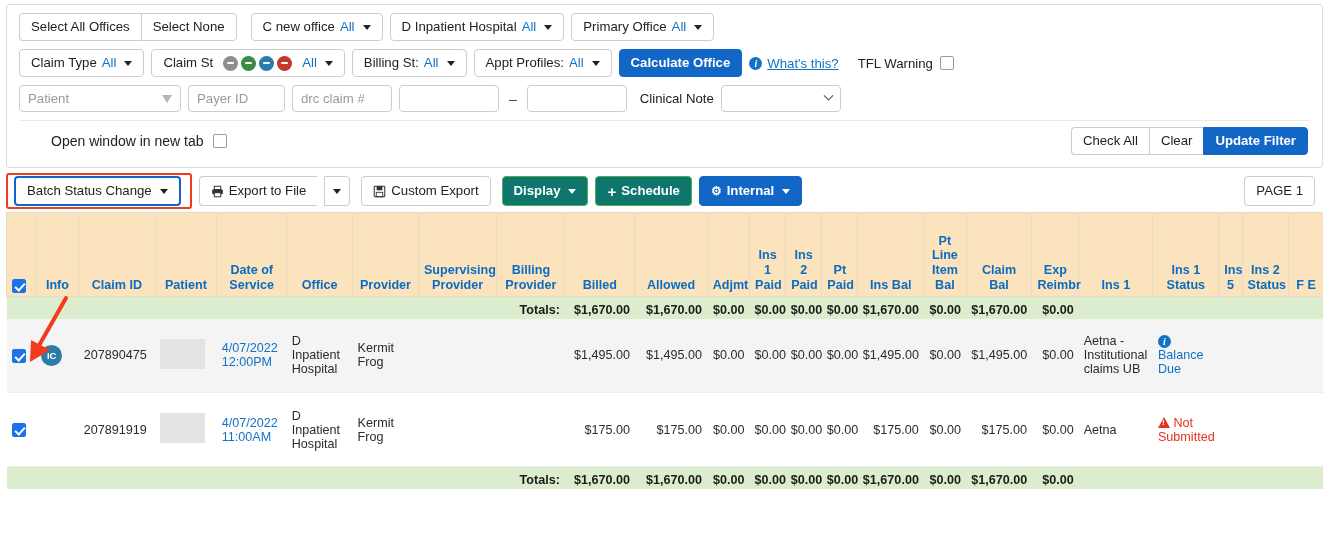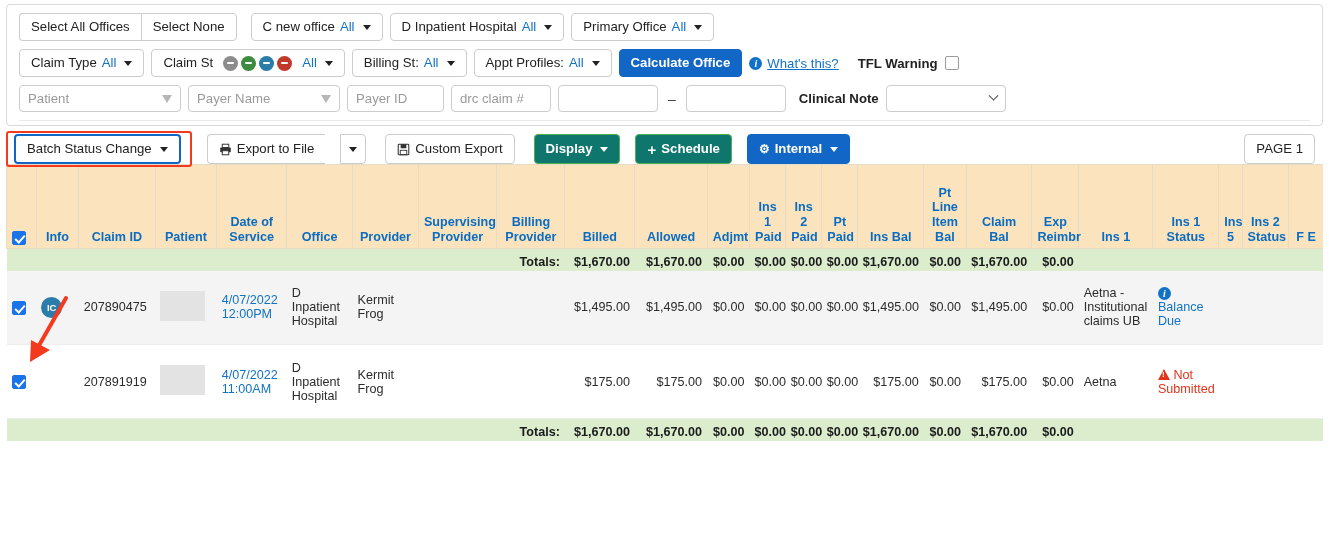--- a/index.html
+++ b/index.html
@@ -68,21 +68,21 @@
   
   .infoc {
     width: 13px; height: 13px; border-radius: 50%;
     background: #1272c6; color: #fff;
     font-size: 10px; font-weight: 700; font-style: italic;
     display: inline-flex; align-items: center; justify-content: center;
     font-family: "Liberation Serif", serif;
   }
   .whats { color: #1272c6; font-size: 13.2px; display: inline-flex; align-items: center; gap: 5px; }
 
-  .plain-label { font-size: 13.2px; color: #222; font-weight: bold; }
+  .plain-label { font-size: 13.2px; color: #222; }
 
   
   .cbox {
     width: 14px; height: 14px; border: 1px solid #9a9a9a; border-radius: 2px;
     background: #fff; display: inline-block; vertical-align: middle;
   }
   .cbox.on {
     background: #1a73e8; border-color: #1a73e8; position: relative;
   }
   .cbox.on::after {
@@ -114,22 +114,22 @@
   }
   .dash { color: #444; font-size: 14px; padding: 0 3px; }
 
   .divider { border-top: 1px solid #e9e9e9; margin: 2px 0 0 0; }
 
   .lastrow { display: flex; align-items: center; padding: 6px 2px 8px 4px; }
   .lastrow .right { margin-left: auto; display: flex; }
 
   
   .toolbar {
-    display: flex; align-items: center; gap: 15px;
-    padding: 8px 8px 0 14px;
+    display: flex; align-items: center; gap: 7px;
+    padding: 8px 8px 6px 14px;
     position: relative;
   }
   .toolbar .pageind { margin-left: auto; margin-right: 6px; }
   .btn-focus { border: 2px solid #1266c5 !important; }
   .hl-box {
     position: absolute; left: 6px; top: 5px; width: 186px; height: 36px;
     border: 2px solid #f33a1e; border-radius: 3px; pointer-events: none;
   }
 
   
@@ -261,24 +261,20 @@
           <span>What's this?</span>
         </a>
 
         <span class="plain-label" style="margin-left:12px">TFL Warning</span>
         <span class="cbox"></span>
       </div>
 
       <div class="frow">
         <div class="inp" style="width:162px">
           <span>Patient</span>
-          <span class="dn"></span>
-        </div>
-        <div class="inp" style="width:152px">
-          <span>Payer Name</span>
           <span class="dn"></span>
         </div>
         <div class="inp" style="width:97px">
           <span>Payer ID</span>
         </div>
         <div class="inp" style="width:100px">
           <span>drc claim #</span>
         </div>
         <div class="inp" style="width:100px">
           <span></span>
@@ -289,20 +285,29 @@
         </div>
         <span class="plain-label" style="margin-left:6px">Clinical Note</span>
         <div class="sel" style="width:120px">
           <span style="font-size:13px"></span>
           <span class="chev"></span>
         </div>
       </div>
 
       <div class="divider"></div>
 
+      <div class="lastrow">
+        <span class="plain-label" style="font-size:14px;margin-left:28px">Open window in new tab</span>
+        <span class="cbox" style="margin-left:9px"></span>
+        <span class="right">
+          <button class="btn grp-l">Check All</button>
+          <button class="btn" style="border-radius:0;border-right:none">Clear</button>
+          <button class="btn grp-r btn-primary">Update Filter</button>
+        </span>
+      </div>
     </div>
   </div>
 
   <div class="toolbar">
     <div class="hl-box" style="border-color: rgb(243, 58, 30);"></div>
 
     <button class="btn btn-focus" style="height:30px">
       <span>Batch Status Change</span>
       <span class="caret"></span>
     </button>

